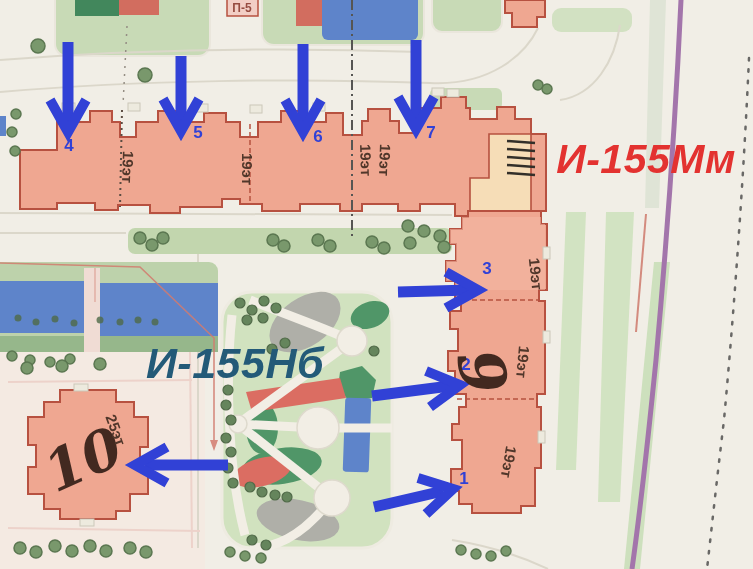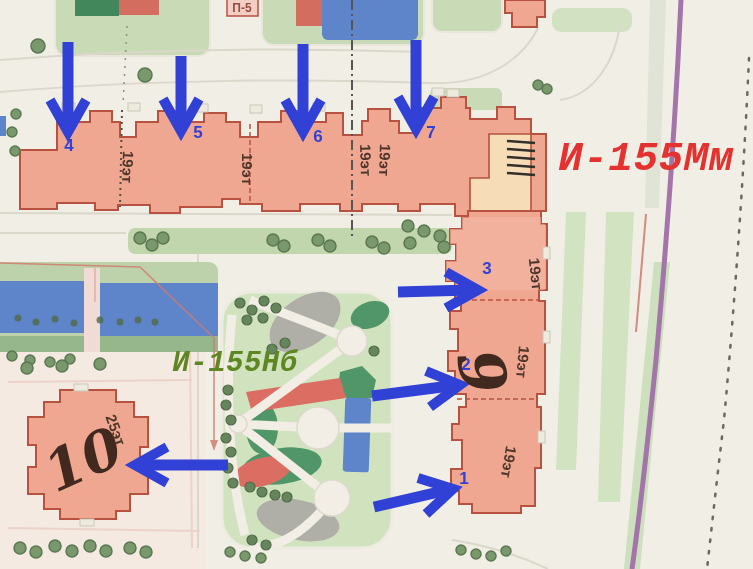--- a/index.html
+++ b/index.html
@@ -17,23 +17,23 @@
   
   .anum{color:#1b2ed6;font-weight:700;font-size:17px;}
   .n1{left:464px;top:479px;transform:translate(-50%,-50%);}
   .n2{left:466px;top:365px;transform:translate(-50%,-50%);}
   .n3{left:487px;top:269px;transform:translate(-50%,-50%);}
   .n4{left:69px;top:146px;transform:translate(-50%,-50%);}
   .n5{left:198px;top:133px;transform:translate(-50%,-50%);}
   .n6{left:318px;top:137px;transform:translate(-50%,-50%);}
   .n7{left:431px;top:133px;transform:translate(-50%,-50%);}
   
-  .series{font-weight:800;font-style:italic;letter-spacing:0.5px;font-family:Liberation Mono, monospace;}
+  .series{font-weight:800;font-style:italic;letter-spacing:0.5px;}
   .series-top{left:646px;top:159px;transform:translate(-50%,-50%);font-size:41px;color:#e11d1d;}
-  .series-center{left:235px;top:363px;transform:translate(-50%,-50%);font-size:29px;color:#4d7c0f;}
+  .series-center{left:235px;top:363px;transform:translate(-50%,-50%);font-size:43px;color:#0c4a6e;}
   
   .bignum{font-family:"DejaVu Serif",serif;font-style:italic;font-weight:700;color:#2e130c;}
   .big9{left:482px;top:372px;font-size:62px;transform:translate(-50%,-50%) rotate(78deg);}
   .big10{left:83px;top:459px;font-size:56px;transform:translate(-50%,-50%) rotate(-24deg);}
   
   .fl{font-weight:700;font-size:15px;color:#3f2318;}
   .fl19-a{left:128px;top:167px;transform:translate(-50%,-50%) rotate(92deg);}
   .fl19-b{left:247px;top:169px;transform:translate(-50%,-50%) rotate(90deg);}
   .fl19-c{left:366px;top:160px;transform:translate(-50%,-50%) rotate(88deg);}
   .fl19-d{left:385px;top:160px;transform:translate(-50%,-50%) rotate(92deg);}

